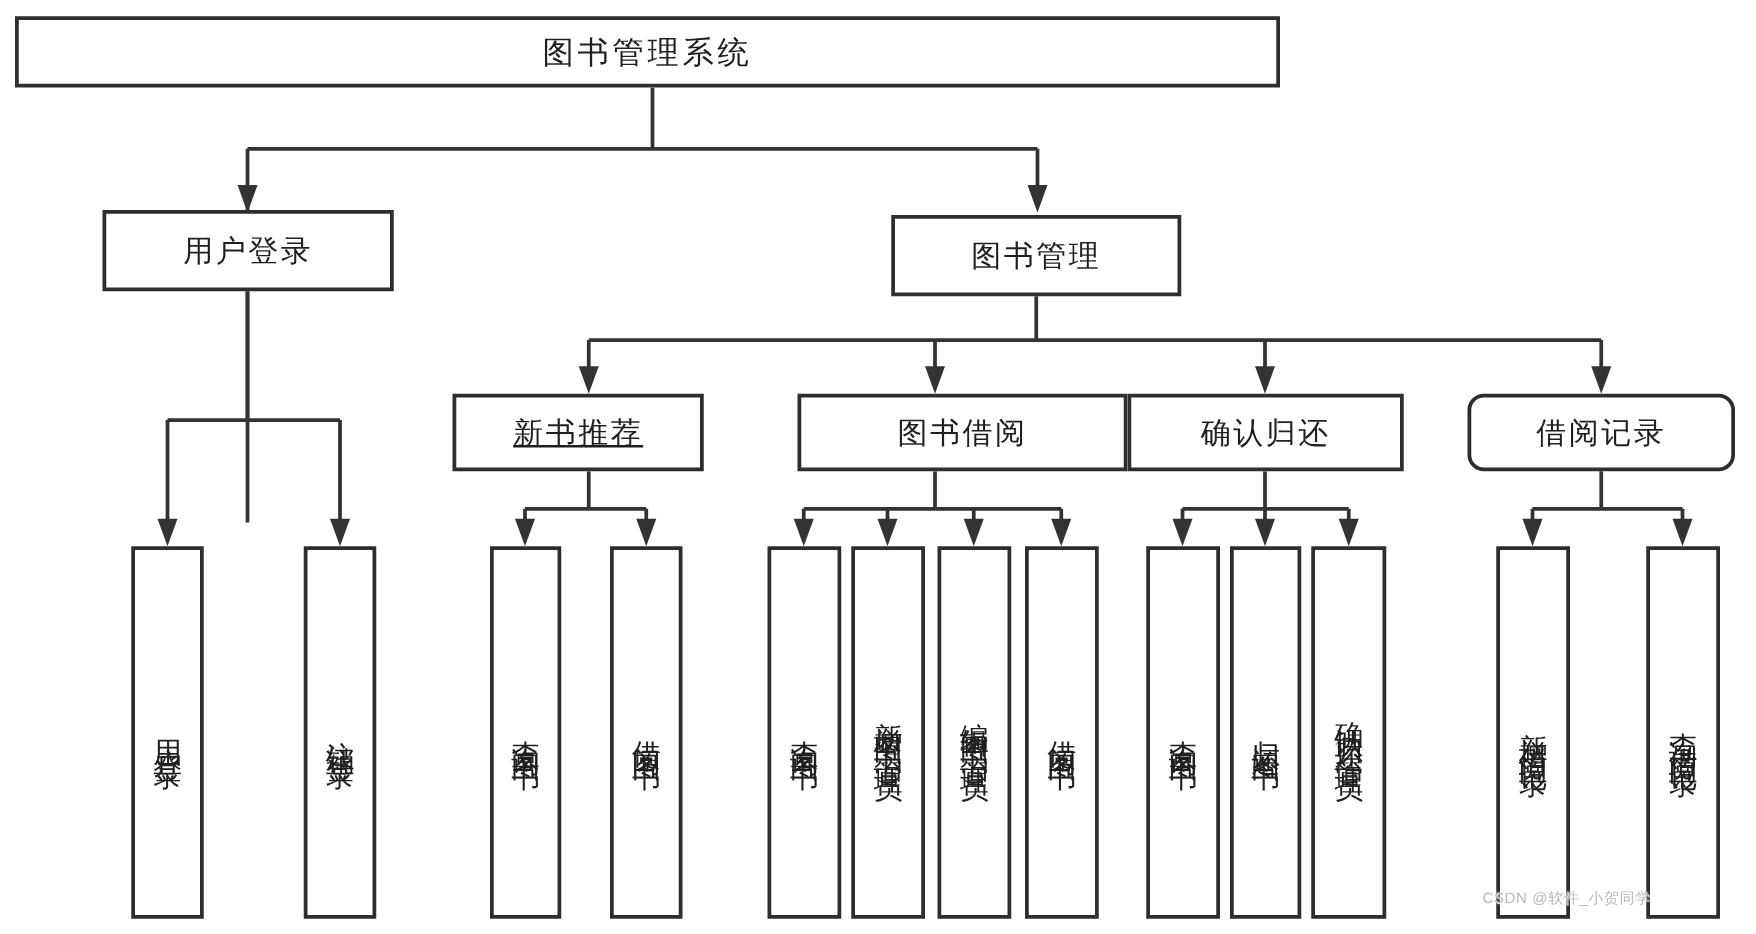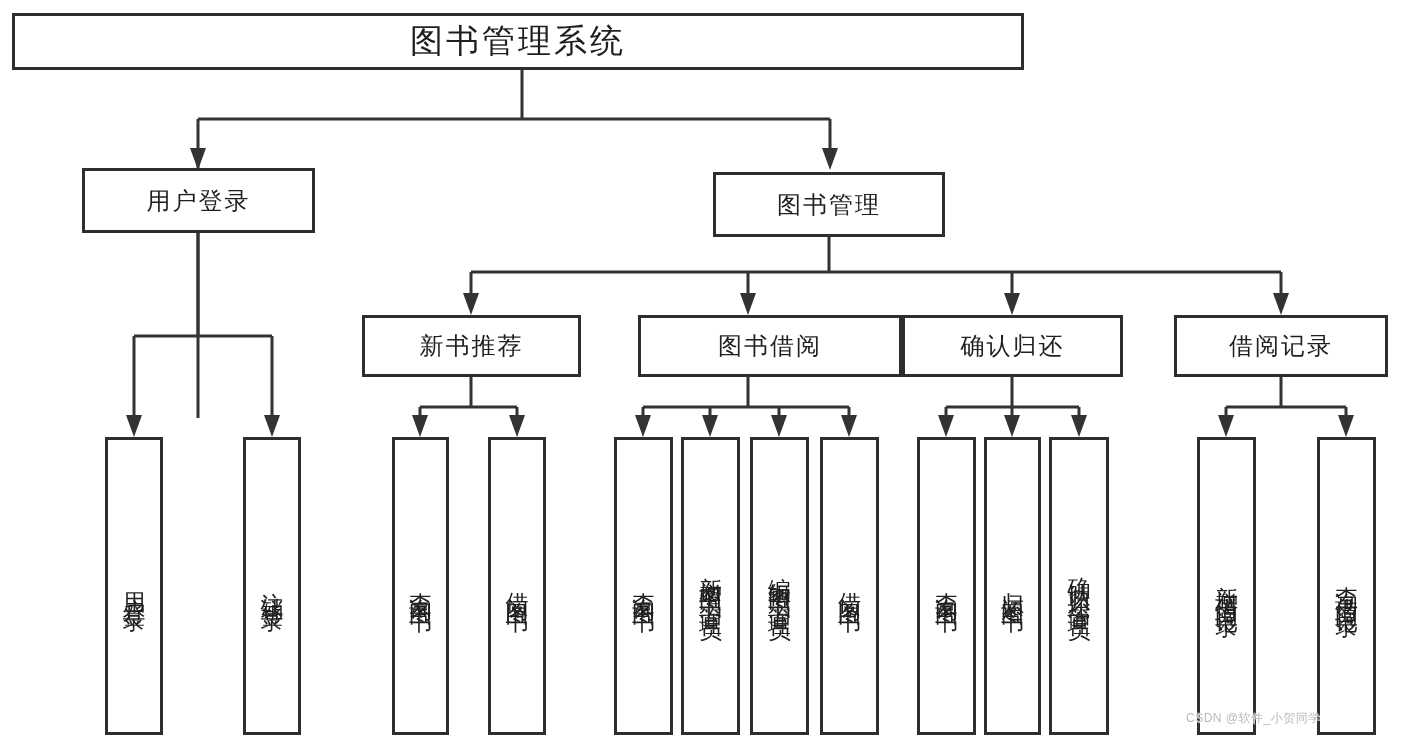--- a/index.html
+++ b/index.html
@@ -31,21 +31,21 @@
     justify-content: center;
     color: #1f1f1f;
     z-index: 2;
   }
   .h-node {
     font-size: 24px;
     letter-spacing: 2px;
     white-space: nowrap;
   }
   .root-node {
-    font-size: 33px;
+    font-size: 25px;
     letter-spacing: 3px;
   }
   .v-node .v-label {
     writing-mode: vertical-rl;
     text-orientation: mixed;
     font-size: 23px;
     letter-spacing: 6px;
     line-height: 1;
     white-space: nowrap;
   }
@@ -106,30 +106,30 @@
     <span>图书管理系统</span>
   </div>
 
   <div class="node h-node" style="left:82px; top:168px; width:233px; height:65px;">
     <span>用户登录</span>
   </div>
   <div class="node h-node" style="left:713px; top:172px; width:232px; height:65px;">
     <span>图书管理</span>
   </div>
 
-  <div class="node h-node" style="left:362px; top:315px; width:219px; height:62px;">
+  <div class="node h-node" style="left:362px; top:315px; width:201px; height:62px;text-decoration:underline;">
     <span>新书推荐</span>
   </div>
   <div class="node h-node" style="left:638px; top:315px; width:264px; height:62px;">
     <span>图书借阅</span>
   </div>
   <div class="node h-node" style="left:902px; top:315px; width:221px; height:62px;">
     <span>确认归还</span>
   </div>
-  <div class="node h-node" style="left:1174px; top:315px; width:214px; height:62px;">
+  <div class="node h-node" style="left:1174px; top:315px; width:214px; height:62px;border-radius:13px;">
     <span>借阅记录</span>
   </div>
 
   <div class="node v-node" style="left:105px; top:437px; width:58px; height:298px;">
     <span class="v-label">用户登录</span>
   </div>
   <div class="node v-node" style="left:243px; top:437px; width:58px; height:298px;">
     <span class="v-label">注销登录</span>
   </div>
 

